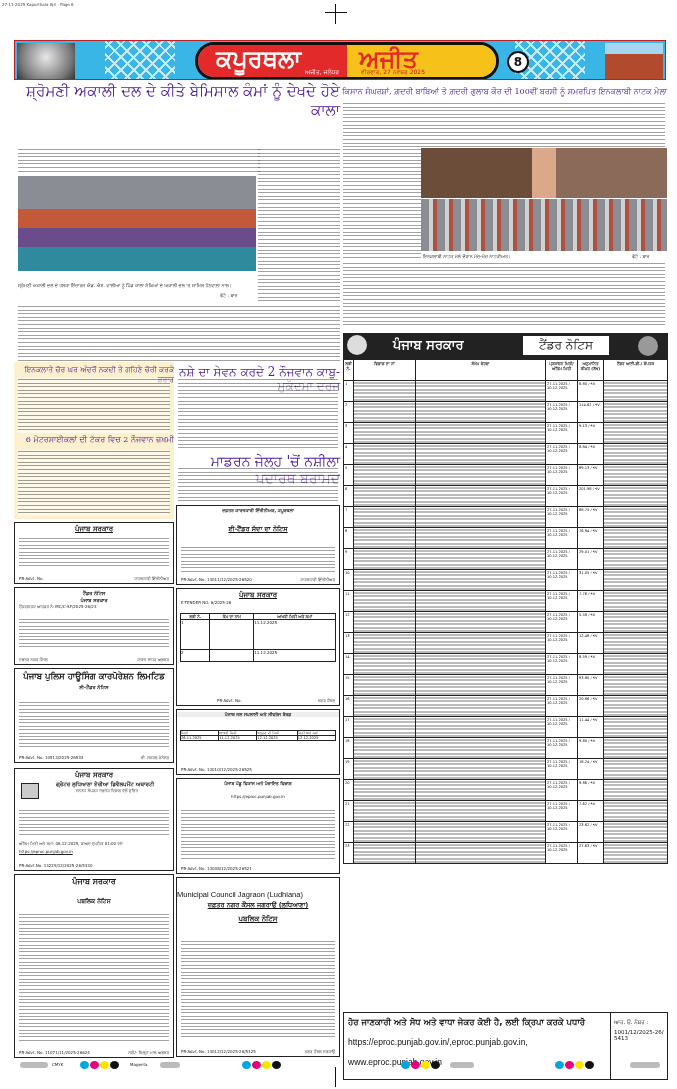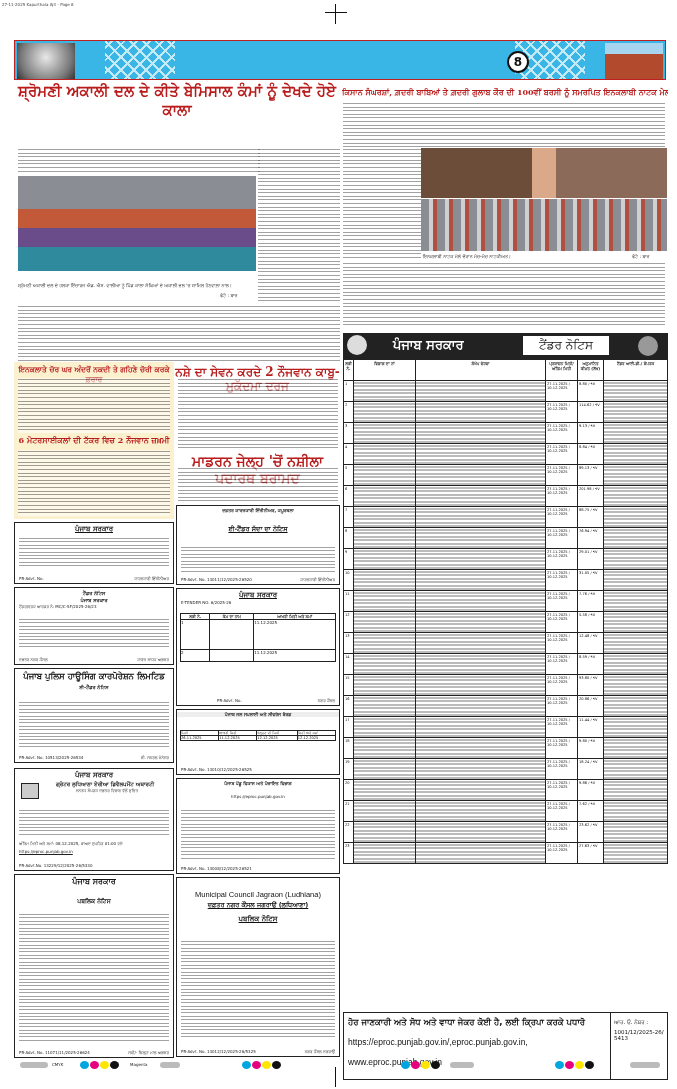--- a/index.html
+++ b/index.html
@@ -10,21 +10,21 @@
 .mh-diamonds{position:absolute;top:0;height:40px;width:70px;background:repeating-linear-gradient(45deg,#fff 0 2px,transparent 2px 9px),repeating-linear-gradient(-45deg,#fff 0 2px,transparent 2px 9px);opacity:.7}
 .mh-photo-l{position:absolute;left:2px;top:2px;width:58px;height:36px;background:radial-gradient(circle at 50% 40%,#e8e8e8,#777 70%,#333)}
 .mh-photo-r{position:absolute;right:2px;top:2px;width:58px;height:36px;background:linear-gradient(#a7d4ee 0 30%,#b24a2e 30% 100%)}
 .mh-pill{position:absolute;left:180px;top:1px;width:304px;height:38px;border:3px solid #111;border-radius:20px;overflow:hidden;display:flex}
 .mh-red{background:#e32a2a;width:50%;position:relative}
 .mh-yel{background:#f6c21a;width:50%;position:relative}
 .mh-title1{position:absolute;left:18px;top:0;font-size:24px;font-weight:bold;color:#fff;font-family:"DejaVu Serif",serif;line-height:28px}
 .mh-title2{position:absolute;left:12px;top:0;font-size:24px;font-weight:bold;color:#e32a2a;line-height:28px;font-family:"DejaVu Serif",serif}
 .mh-sub{position:absolute;bottom:1px;font-size:6px}
 .mh-page{position:absolute;left:492px;top:10px;width:22px;height:22px;border:2px solid #111;border-radius:50%;background:#fff;text-align:center;font-weight:bold;font-size:12px;line-height:18px}
-.head{position:absolute;font-family:"DejaVu Serif",serif;font-weight:bold;color:#b91c1c;text-align:center}
+.head{position:absolute;font-family:"DejaVu Serif",serif;font-weight:normal;color:#4c1d95;text-align:right}
 .txtblock{position:absolute;background:repeating-linear-gradient(#fff 0 1px,#555 1px 2px,#fff 2px 3.6px);opacity:.55}
 .photo{position:absolute}
 .caption{position:absolute;font-size:4.6px;color:#222}
 .box{position:absolute;border:1px solid #222;background:#fff}
 .boxtitle{text-align:center;font-weight:bold;font-size:7px;margin-top:2px}
 .box .lines{position:absolute;left:4px;right:4px;background:repeating-linear-gradient(#fff 0 1px,#666 1px 2px,#fff 2px 3.4px);opacity:.6}
 .tinytext{font-size:4px;color:#222}
 .yellow{background:#fbf1cf}
 .tender-head{position:absolute;left:343px;top:333px;width:325px;height:26px;background:#222;color:#fff}
 .tender-table{position:absolute;left:343px;top:359px;width:325px;border-collapse:collapse;font-size:3.6px}
@@ -41,20 +41,30 @@
 
 <div class="slug">27-11-2025 Kapurthala Ajit - Page 8</div>
 <div class="crop" style="left:335px;top:4px;width:1px;height:20px"></div>
 <div class="crop" style="left:325px;top:12px;width:22px;height:1px"></div>
 <div class="crop" style="left:335px;top:1067px;width:1px;height:20px"></div>
 
 <div class="masthead">
   <div class="mh-photo-l"></div>
   <div class="mh-diamonds" style="left:90px"></div>
   <div class="mh-diamonds" style="left:500px"></div>
+  <div class="mh-pill">
+    <div class="mh-red">
+      <div class="mh-title1">ਕਪੂਰਥਲਾ</div>
+      <div class="mh-sub" style="right:8px;color:#fff">ਅਜੀਤ, ਜਲੰਧਰ</div>
+    </div>
+    <div class="mh-yel">
+      <div class="mh-title2">ਅਜੀਤ</div>
+      <div class="mh-sub" style="left:14px;color:#c01818">ਵੀਰਵਾਰ, 27 ਨਵੰਬਰ 2025</div>
+    </div>
+  </div>
   <div class="mh-page">8</div>
   <div class="mh-photo-r"></div>
 </div>
 
 <div class="head" style="left:14px;top:82px;width:326px;font-size:15px;line-height:19px">
   <div>ਸ਼੍ਰੋਮਣੀ ਅਕਾਲੀ ਦਲ ਦੇ ਕੀਤੇ ਬੇਮਿਸਾਲ ਕੰਮਾਂ ਨੂੰ ਦੇਖਦੇ ਹੋਏ ਕਾਲਾ</div>
 </div>
 <div class="txtblock" style="left:18px;top:148px;width:242px;height:26px"></div>
 <div class="photo" style="left:18px;top:176px;width:238px;height:95px;background:linear-gradient(180deg,#8a8e94 0 35%,#c25a3a 35% 55%,#6a4c8a 55% 75%,#2f8a9e 75% 100%)"></div>
 <div class="caption" style="left:18px;top:283px;width:238px">ਸ਼੍ਰੋਮਣੀ ਅਕਾਲੀ ਦਲ ਦੇ ਹਲਕਾ ਇੰਚਾਰਜ ਐਡ. ਐਸ. ਵਾਲੀਆ ਨੂੰ ਪਿੰਡ ਕਾਲਾ ਸੰਘਿਆਂ ਦੇ ਅਕਾਲੀ ਦਲ 'ਚ ਸ਼ਾਮਿਲ ਹੋਣਵਾਲ਼ਾ ਨਾਲ।</div>
@@ -164,21 +174,21 @@
     </table>
   <div class="tinytext" style="position:absolute;left:4px;bottom:2px">PR-Advt. No. 13010/12/2025-26525</div>
 </div>
 <div class="box" style="left:176px;top:778px;width:164px;height:96px">
   <div class="boxtitle" style="font-size:4.5px">ਪੰਜਾਬ ਪੇਂਡੂ ਵਿਕਾਸ ਅਤੇ ਪੰਚਾਇਤ ਵਿਭਾਗ</div>
   <div class="tinytext" style="text-align:center;margin-top:8px">https://eproc.punjab.gov.in</div>
   <div class="lines" style="top:30px;height:50px"></div>
   <div class="tinytext" style="position:absolute;left:4px;bottom:2px">PR-Advt. No. 13008/12/2025-26521</div>
 </div>
 <div class="box" style="left:176px;top:877px;width:164px;height:180px">
-  <div style="font-size:7.5px;text-align:center;margin-top:12px;font-family:'Liberation Sans',sans-serif">Municipal Council Jagraon (Ludhiana)</div>
+  <div style="font-size:7.5px;margin-top:12px;font-family:'Liberation Sans',sans-serif">Municipal Council Jagraon (Ludhiana)</div>
   <div class="boxtitle" style="font-size:6.5px;text-decoration:underline">ਦਫ਼ਤਰ ਨਗਰ ਕੌਂਸਲ ਜਗਰਾਉਂ (ਲੁਧਿਆਣਾ)</div>
   <div class="boxtitle" style="font-size:7px;text-decoration:underline;margin-top:6px">ਪਬਲਿਕ ਨੋਟਿਸ</div>
   <div class="lines" style="top:62px;height:100px"></div>
   <div class="tinytext" style="position:absolute;left:4px;bottom:2px">PR-Advt. No. 13012/12/2025-26/5325</div>
   <div class="tinytext" style="position:absolute;right:4px;bottom:2px">ਨਗਰ ਕੌਂਸਲ ਜਗਰਾਉਂ</div>
 </div>
 
 <div class="head" style="left:342px;top:86px;width:326px;font-size:8px;line-height:12px;white-space:nowrap;overflow:hidden">ਕਿਸਾਨ ਸੰਘਰਸ਼ਾਂ, ਗ਼ਦਰੀ ਬਾਬਿਆਂ ਤੇ ਗ਼ਦਰੀ ਗੁਲਾਬ ਕੌਰ ਦੀ 100ਵੀਂ ਬਰਸੀ ਨੂੰ ਸਮਰਪਿਤ ਇਨਕਲਾਬੀ ਨਾਟਕ ਮੇਲਾ ਕਰਵਾਇਆ</div>
 <div class="txtblock" style="left:343px;top:102px;width:322px;height:46px"></div>
 <div class="txtblock" style="left:343px;top:148px;width:78px;height:112px"></div>

